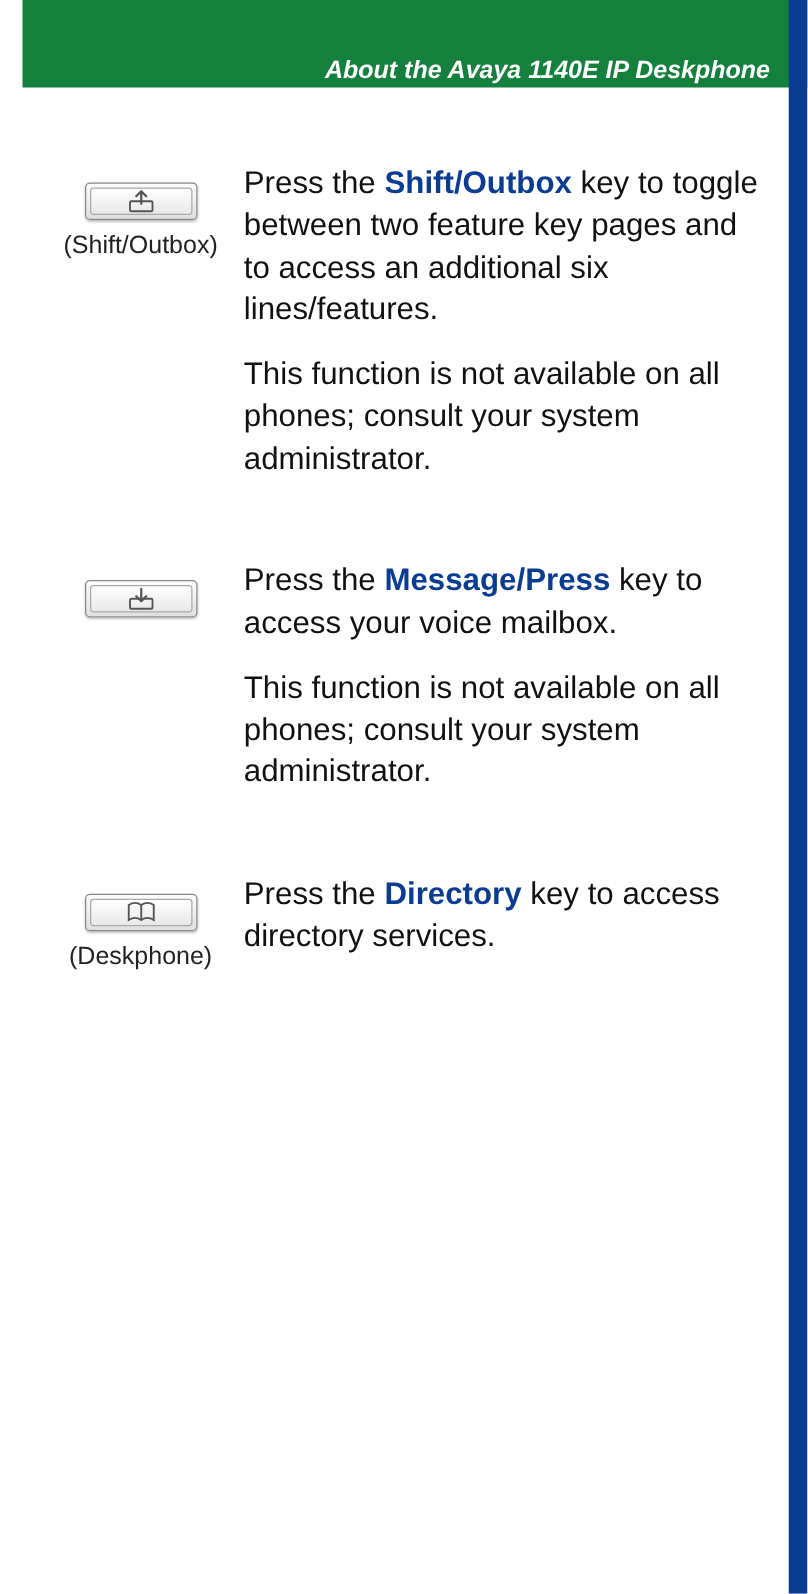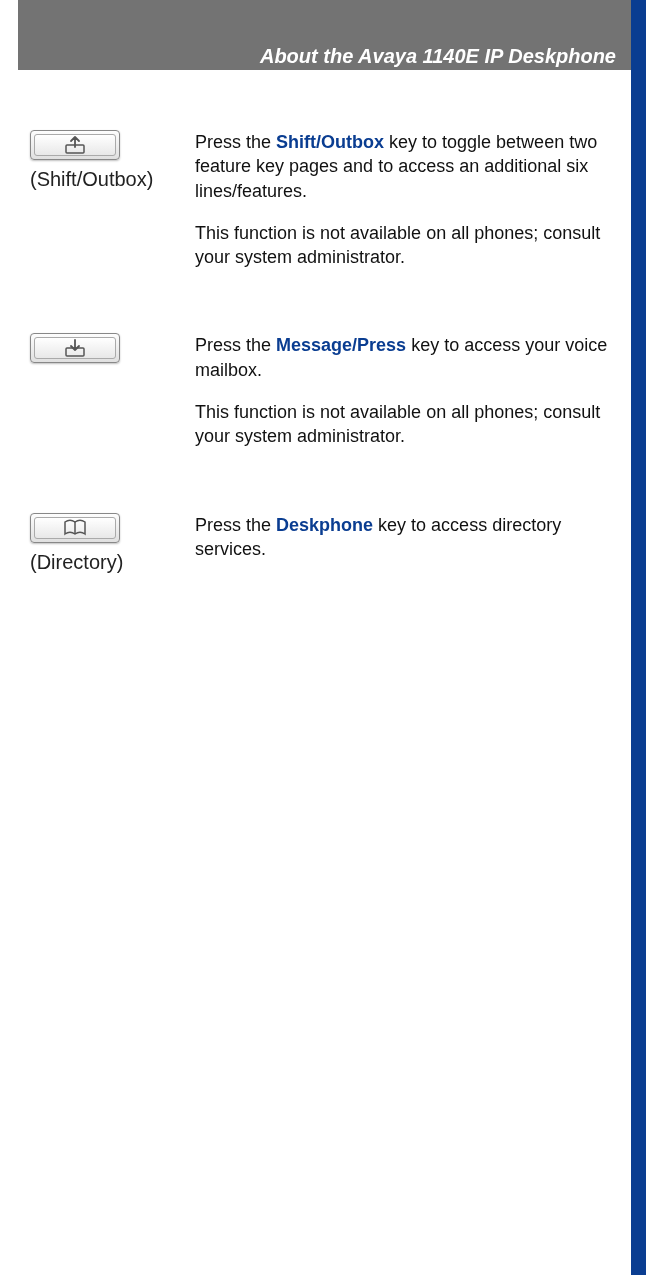--- a/index.html
+++ b/index.html
@@ -10,21 +10,21 @@
     font-family: Arial, Helvetica, sans-serif;
     position: relative;
     overflow: hidden;
   }
   .header-bar {
     position: absolute;
     top: 0;
     left: 18px;
     right: 0;
     height: 70px;
-    background: #737373;
+    background: #15803d;
   }
   .header-title {
     position: absolute;
     top: 45px;
     left: 0;
     right: 30px;
     color: #fff;
     font-weight: bold;
     font-size: 20px;
     text-align: right;
@@ -45,21 +45,22 @@
     right: 35px;
   }
   .row {
     display: flex;
     align-items: flex-start;
     margin-bottom: 46px;
   }
   .key-col {
     width: 165px;
     flex-shrink: 0;
-    text-align: left;
+    text-align: center;
+    margin-top: 16px;
   }
   .key-btn {
     display: inline-block;
     width: 90px;
     height: 30px;
     border: 1px solid #888;
     border-radius: 4px;
     background: linear-gradient(#fdfdfd, #e0e0e0);
     box-shadow: 0 1px 2px rgba(0,0,0,0.25);
     position: relative;
@@ -74,21 +75,21 @@
     align-items: center;
     justify-content: center;
   }
   .key-label {
     font-size: 20px;
     color: #222;
     margin-top: 4px;
   }
   .desc-col {
     flex: 1;
-    font-size: 18px;
+    font-size: 25px;
     line-height: 1.35;
     color: #111;
   }
   .desc-col p { margin-bottom: 18px; }
   .strong-blue { color: #0a3d91; font-weight: bold; }
   .page-number {
     position: absolute;
     bottom: 20px;
     right: 22px;
     width: 35px;
@@ -157,24 +158,24 @@
       <div class="key-btn">
         <div class="key-inner">
           <span>
             <svg width="24" height="18" viewBox="0 0 24 18">
               <path d="M2 3 C5 1 9 1 12 3 C15 1 19 1 22 3 L22 15 C19 13 15 13 12 15 C9 13 5 13 2 15 Z" fill="none" stroke="#555" stroke-width="1.5"></path>
               <line x1="12" y1="3" x2="12" y2="15" stroke="#555" stroke-width="1.5"></line>
             </svg>
           </span>
         </div>
       </div>
-      <div class="key-label">(Directory)</div>
+      <div class="key-label">(Deskphone)</div>
     </div>
     <div class="desc-col">
       <p>
-        <span>Press the </span><span class="strong-blue">Deskphone</span><span> key to access directory services.</span>
+        <span>Press the </span><span class="strong-blue">Directory</span><span> key to access directory services.</span>
       </p>
     </div>
   </div>
 
 </div>
 
 <div class="page-number">25</div>
 
 </body></html>

